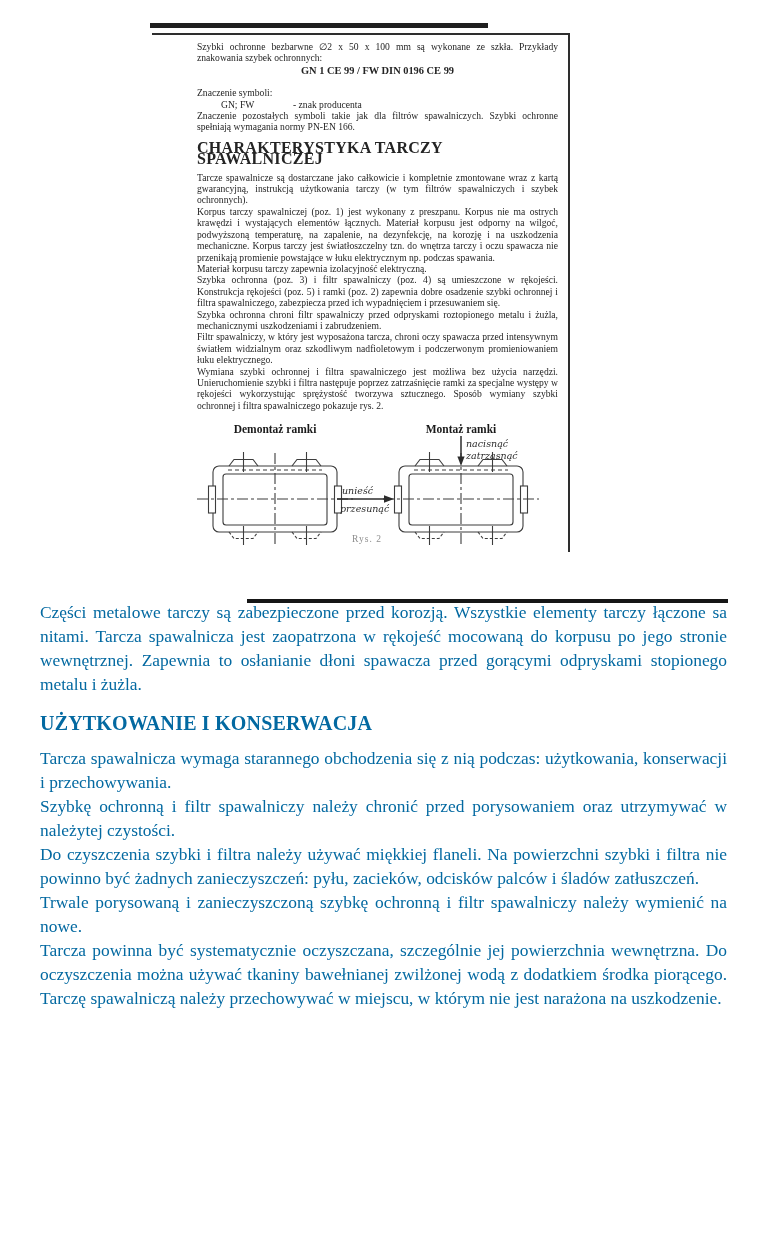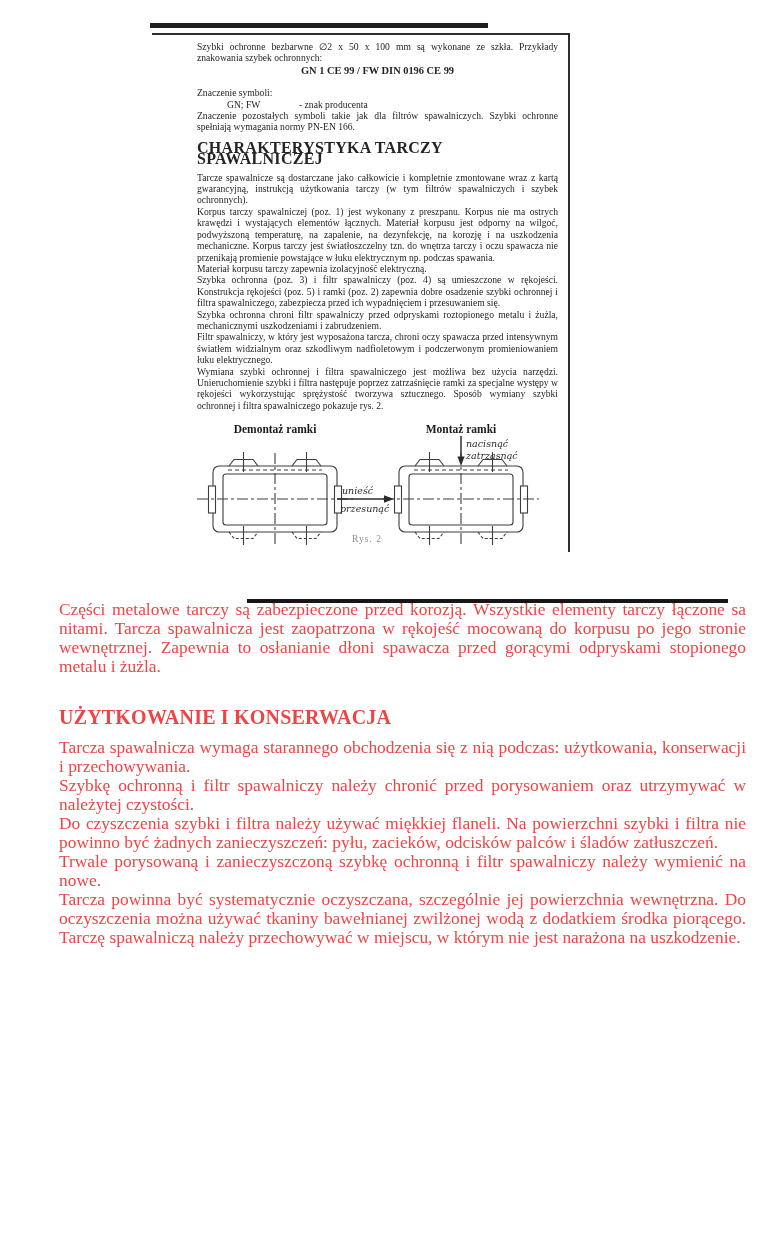--- a/index.html
+++ b/index.html
@@ -14,21 +14,21 @@
     position:absolute; left:152px; top:33px; width:416px; height:517px;
     border-top:2px solid #2e2e2e; border-right:2px solid #2e2e2e;
   }
   .scan-text {
     position:absolute; left:45px; top:6px; width:361px;
     font-size:9.6px; line-height:11.4px; text-align:justify; color:#242424;
   }
   .scan-text p { margin:0; }
   .scan-marking { text-align:center; font-weight:bold; font-size:10.4px; margin:1px 0 11px 0; }
   .sym-row { display:flex; }
-  .sym-code { margin-left:30px; width:72px; }
+  .sym-code { margin-left:24px; width:72px; }
   .scan-h3 {
     font-weight:bold; font-size:16px; letter-spacing:0.3px;
     margin:9px 0 7px 0; text-align:left;
   }
 
   
   .figure-svg { position:absolute; left:43px; top:383px; width:380px; height:152px; }
   .frame path, .frame rect, .frame line { stroke:#3d3d3d; stroke-width:1.1; fill:none; }
   .frame rect.clip { fill:#ffffff; }
   .frame .cross { stroke-dasharray:11 3 3 3; }
@@ -36,27 +36,27 @@
   .frame .dashed { stroke-dasharray:3 2; }
   .arrow-line { stroke:#2c2c2c; stroke-width:1.5; }
   .arrow-head { fill:#2c2c2c; }
   .fig-title { font-family:"Liberation Serif", serif; font-size:11.5px; font-weight:bold; fill:#1a1a1a; }
   .fig-note  { font-family:"DejaVu Serif", serif; font-size:9.5px; font-style:italic; fill:#2c2c2c; }
   .fig-caption { font-family:"Liberation Serif", serif; font-size:9.5px; fill:#8d8d8d; letter-spacing:1px; }
 
   
   .body-rule { position:absolute; left:247px; top:599px; width:481px; height:4px; background:#161616; }
   .body-text {
-    position:absolute; left:59px; top:600px; width:687px;
-    font-size:17.4px; line-height:19px; text-align:justify; color:#ef4444;
+    position:absolute; left:40px; top:600px; width:687px;
+    font-size:17.4px; line-height:24px; text-align:justify; color:#0369a1;
   }
   .body-text p { margin:0; }
   .body-h2 {
     font-weight:bold; font-size:20px; letter-spacing:0.2px;
-    margin:32px 0 11px 0; text-align:left;
+    margin:15px 0 11px 0; text-align:left;
   }
 </style>
 </head>
 <body>
 
 <div class="canvas">
 
   <div class="scan-topline"></div>
 
   <div class="scan">

